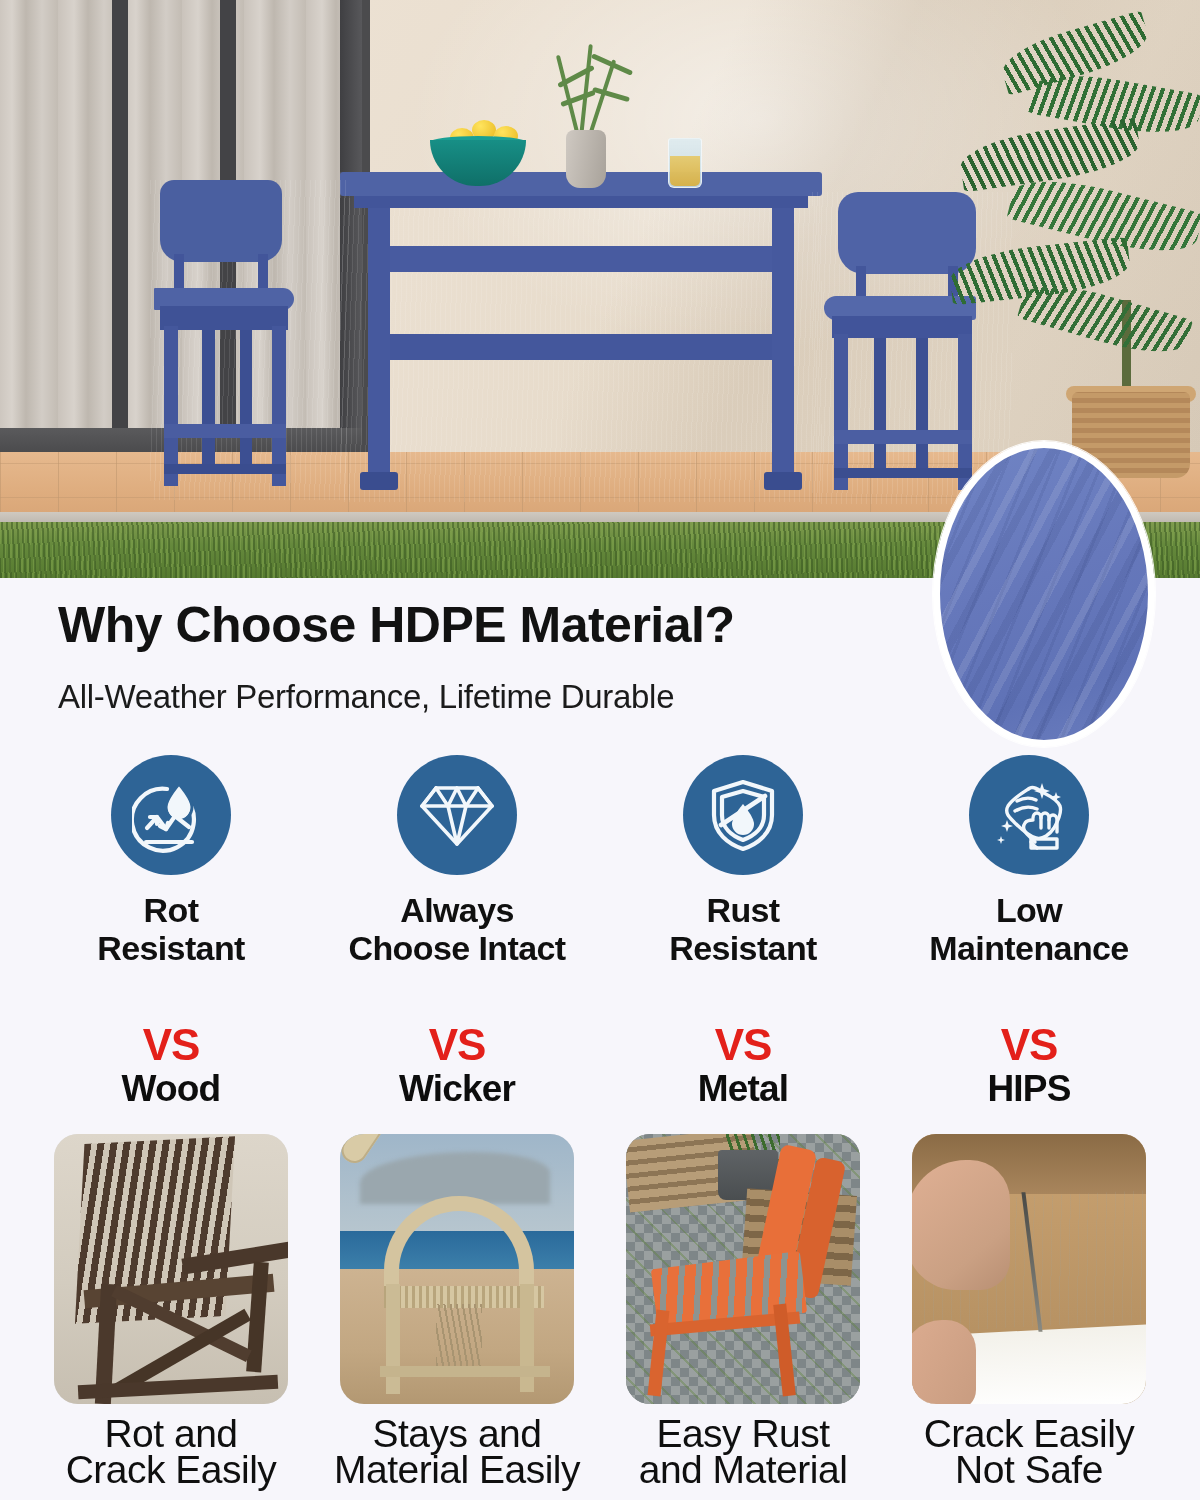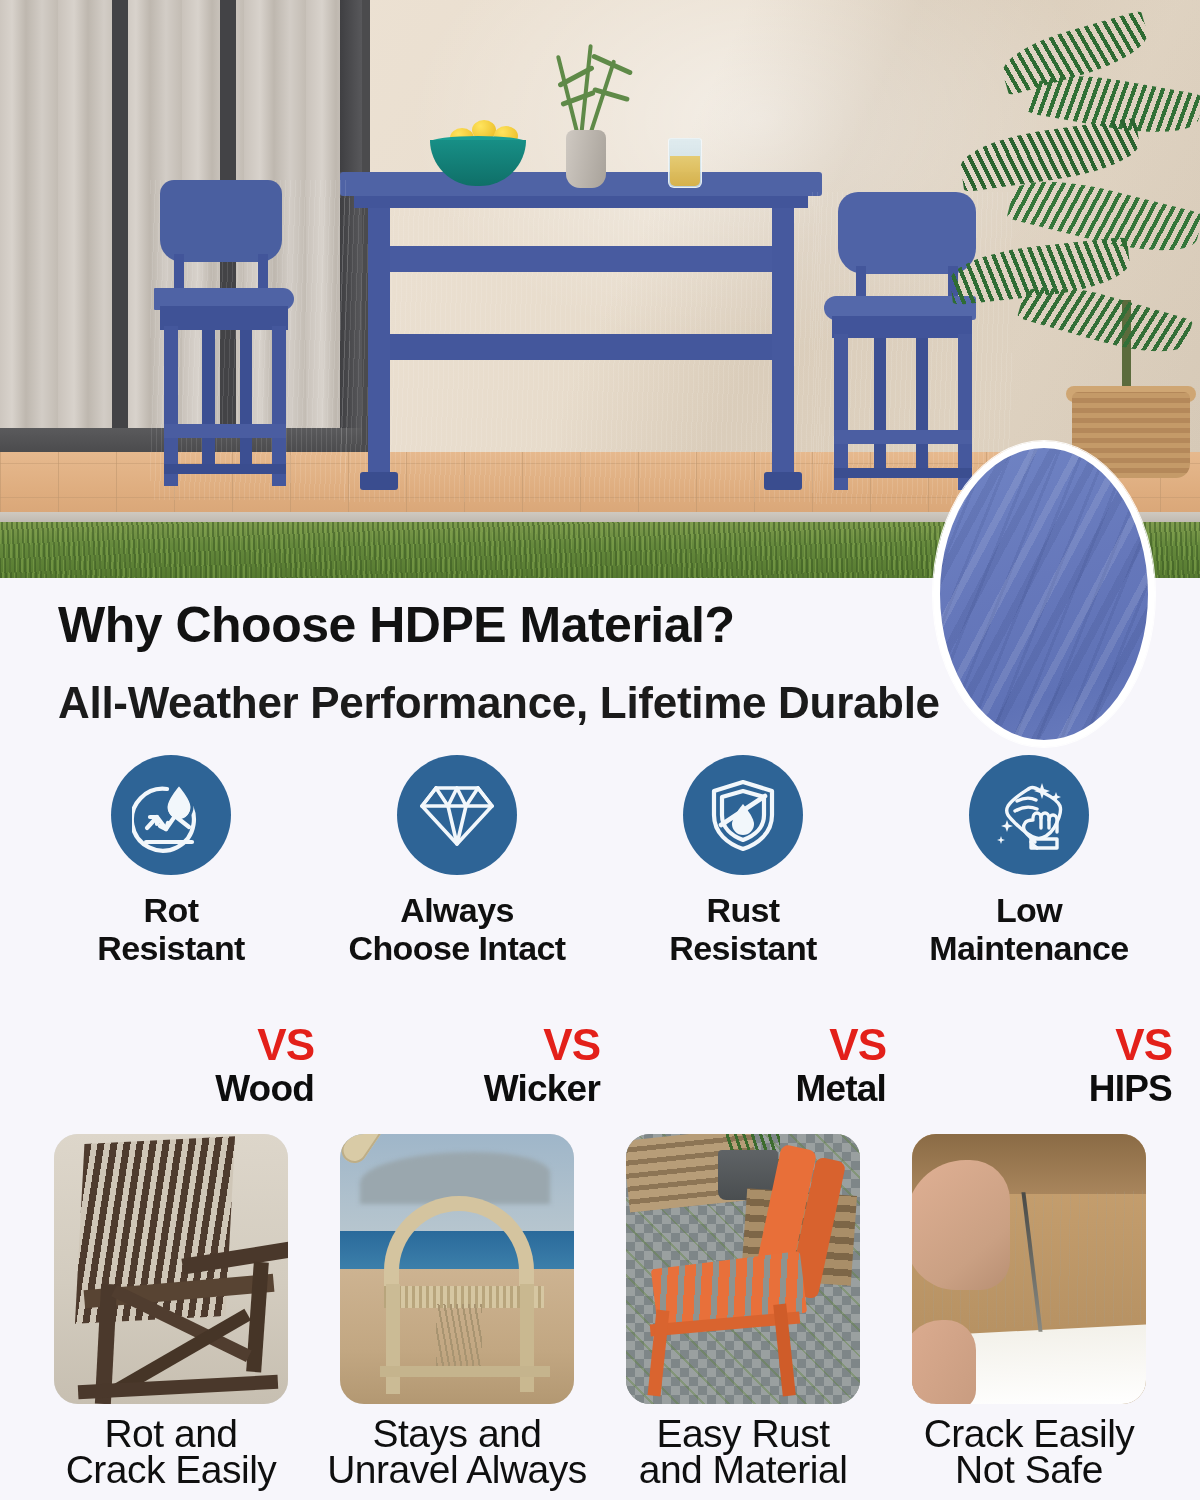--- a/index.html
+++ b/index.html
@@ -166,21 +166,21 @@
     background:#f7f6fb;
   }
   .title {
     position:absolute; left:58px; top:596px; width:880px;
     font-size:50px; font-weight:bold; color:#121212; letter-spacing:-.5px;
     font-family:"Liberation Sans", sans-serif;
     white-space:nowrap;
   }
   .subtitle {
     position:absolute; left:58px; top:678px; width:900px;
-    font-size:44px; font-weight:bold; color:#1b1b1b; letter-spacing:-.3px;
+    font-size:33px; font-weight:normal; color:#1b1b1b; letter-spacing:-.3px;
     white-space:nowrap;
   }
 
   
   .features {
     position:absolute; left:28px; top:755px; width:1144px; height:260px;
     display:flex;
   }
   .feature { width:286px; display:flex; flex-direction:column; align-items:center; }
   .circle {
@@ -188,21 +188,21 @@
     background:#2e6496;
     display:flex; align-items:center; justify-content:center;
   }
   .feature-label {
     margin-top:16px; text-align:center; font-size:34px; line-height:38px;
     font-weight:bold; color:#101010; letter-spacing:-.6px;
   }
 
   
   .vsrow { position:absolute; left:28px; top:1022px; width:1144px; height:110px; display:flex; }
-  .vscol { width:286px; text-align:right; }
+  .vscol { width:286px; text-align:center; }
   .vs  { font-size:44px; font-weight:bold; color:#e3201a; line-height:46px; letter-spacing:-1px; }
   .vsname { font-size:37px; font-weight:bold; color:#0d0d0d; line-height:42px; letter-spacing:-.8px; }
 
   
   .photorow { position:absolute; left:28px; top:1134px; width:1144px; height:272px; display:flex; }
   .pcell { width:286px; display:flex; justify-content:center; }
   .pframe {
     width:234px; height:270px; border-radius:24px; overflow:hidden;
     position:relative; background:#ddd;
     box-shadow:0 0 0 4px #f7f6fb;
@@ -558,21 +558,21 @@
   </div>
 </div>
 
 <div class="caprow">
   <div class="capcell">
     <span>Rot and</span><br>
     <span>Crack Easily</span>
   </div>
   <div class="capcell">
     <span>Stays and</span><br>
-    <span>Unravel Always</span>
+    <span>Material Easily</span>
   </div>
   <div class="capcell">
     <span>Easy Rust</span><br>
     <span>and Material</span>
   </div>
   <div class="capcell">
     <span>Crack Easily</span><br>
     <span>Not Safe</span>
   </div>
 </div>

